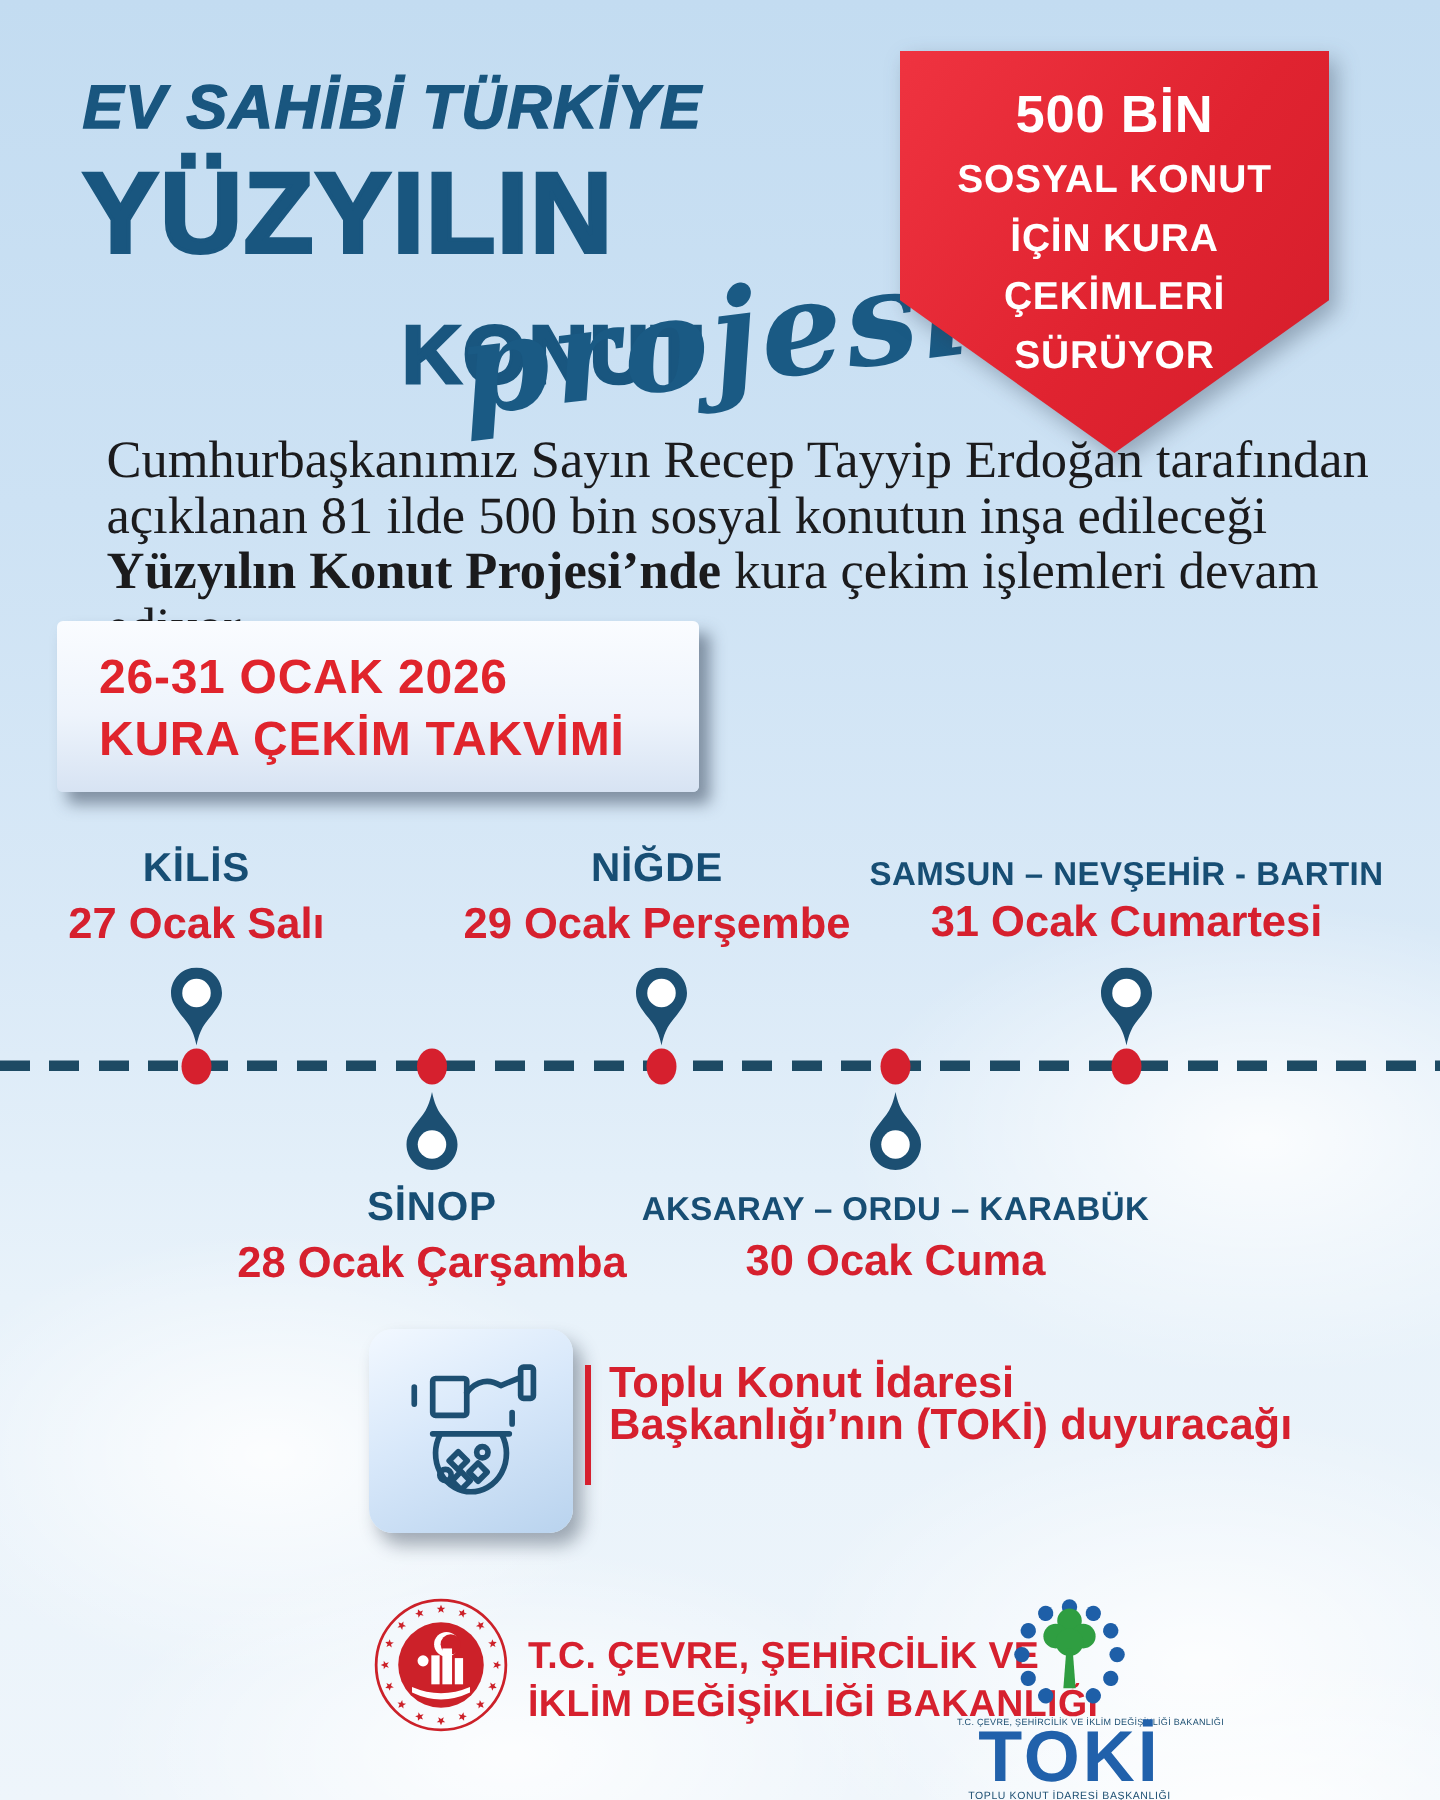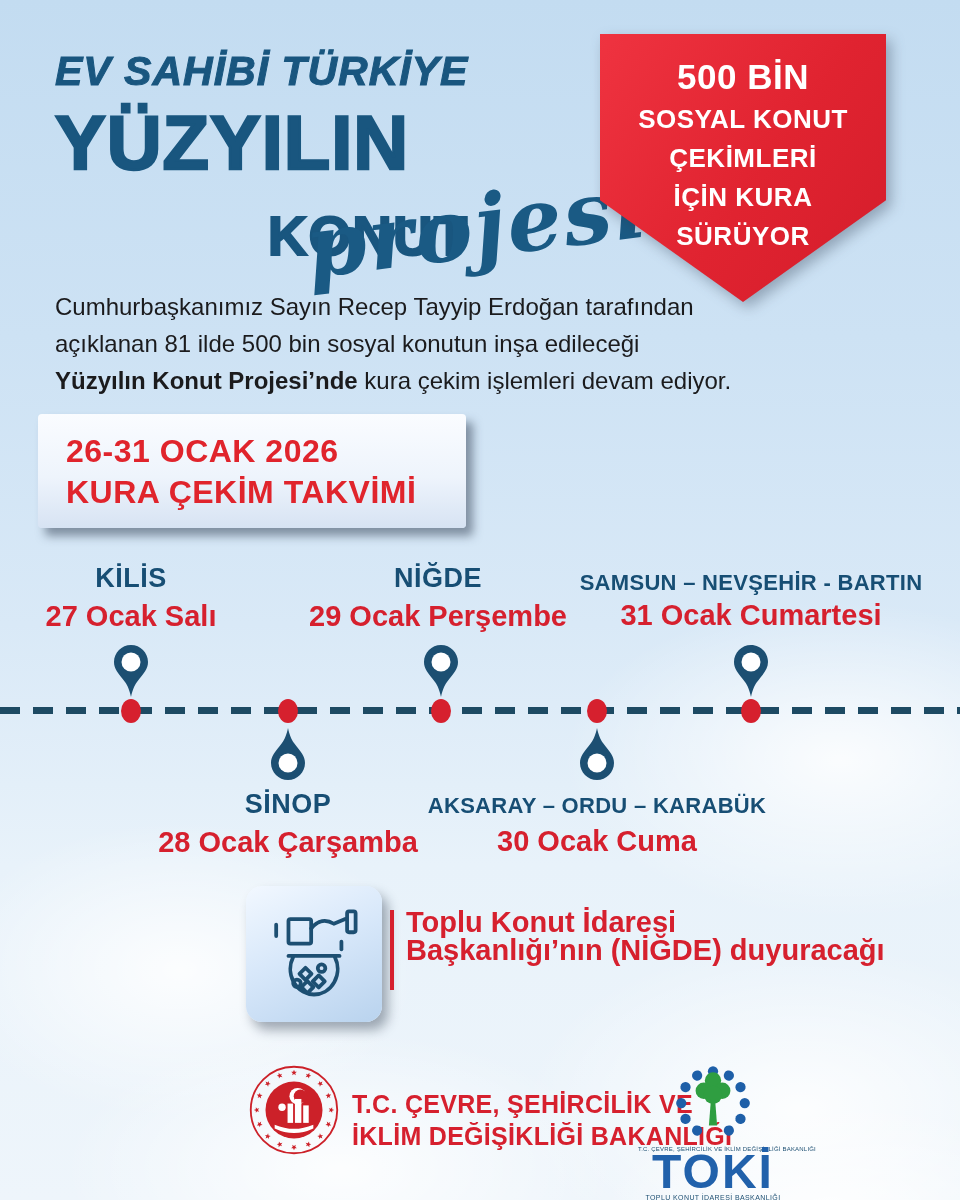--- a/index.html
+++ b/index.html
@@ -31,22 +31,22 @@
   
   .badge-wrap{position:absolute;left:600px;top:0;filter:drop-shadow(5px 6px 7px rgba(40,55,75,.35));}
   .badge{width:286px;height:268px;
     background:linear-gradient(125deg,#ef3340 0%,#e02330 55%,#d41d2b 100%);
     clip-path:polygon(0 0,100% 0,100% 62%,50% 100%,0 62%);
     color:#fff;text-align:center;padding-top:20px;box-sizing:border-box;margin-top:34px;}
   .badge div{font-weight:bold;font-size:26px;line-height:39px;letter-spacing:.5px;}
   .badge .big{font-size:35px;line-height:46px;}
 
   
-  .intro{position:absolute;left:55px;top:288px;width:880px;
-    font-size:24px;line-height:37px;color:#1b1b1d;}
+  .intro{position:absolute;left:71px;top:288px;width:880px;
+    font-size:35px;line-height:37px;color:#1b1b1d;font-family:Liberation Serif, serif;}
   .intro b{font-weight:bold;}
 
   
   .sched{position:absolute;left:38px;top:414px;width:428px;height:114px;
     background:linear-gradient(180deg,#fafcff 0%,#eef4fc 55%,#d7e3f3 100%);
     border-radius:4px;box-shadow:7px 8px 10px rgba(45,60,80,.5);
     box-sizing:border-box;padding:17px 0 0 28px;}
   .sched div{color:#e0242c;font-weight:bold;font-size:32px;line-height:41px;letter-spacing:.5px;}
 
   
@@ -101,22 +101,22 @@
     <div class="tagline">EV SAHİBİ TÜRKİYE</div>
     <div class="title-main">YÜZYILIN</div>
     <div class="title-sub">KONUT</div>
     <div class="title-script">projesi</div>
   </div>
 
   <div class="badge-wrap">
     <div class="badge">
       <div class="big">500 BİN</div>
       <div>SOSYAL KONUT</div>
+      <div>İÇİN KURA</div>
       <div>ÇEKİMLERİ</div>
-      <div>İÇİN KURA</div>
       <div>SÜRÜYOR</div>
     </div>
   </div>
 
   <div class="intro">
     <span>Cumhurbaşkanımız Sayın Recep Tayyip Erdoğan tarafından</span><br>
     <span>açıklanan 81 ilde 500 bin sosyal konutun inşa edileceği</span><br>
     <b>Yüzyılın Konut Projesi’nde</b><span> kura çekim işlemleri devam ediyor.</span>
   </div>
 
@@ -187,21 +187,21 @@
       <rect x="-4.5" y="-4.5" width="9" height="9" transform="translate(46 76) rotate(45)"></rect>
       <rect x="-4.5" y="-4.5" width="9" height="9" transform="translate(60 84) rotate(45)"></rect>
       <rect x="-4.5" y="-4.5" width="9" height="9" transform="translate(48 90) rotate(45)"></rect>
       <circle cx="63" cy="70" r="4"></circle>
       <circle cx="37" cy="86" r="4"></circle>
     </svg>
   </div>
   <div class="note-rule"></div>
   <div class="note-text">
     <span>Toplu Konut İdaresi</span><br>
-    <span>Başkanlığı’nın (NİĞDE) duyuracağı</span><br>
+    <span>Başkanlığı’nın (TOKİ) duyuracağı</span><br>
   </div>
 
   <svg class="ministry-logo" viewBox="0 0 100 100">
     <defs>
       <path id="star" d="M0,-3.2 L0.95,-1 3.1,-1 1.35,0.45 2,2.7 0,1.35 -2,2.7 -1.35,0.45 -3.1,-1 -0.95,-1 Z" fill="#cc2129"></path>
     </defs>
     <circle cx="50" cy="50" r="47" fill="none" stroke="#cc2129" stroke-width="2"></circle>
     <g>
       <use href="#star" transform="translate(50,50) rotate(0) translate(0,-40.5)"></use>
       <use href="#star" transform="translate(50,50) rotate(22.5) translate(0,-40.5)"></use>

